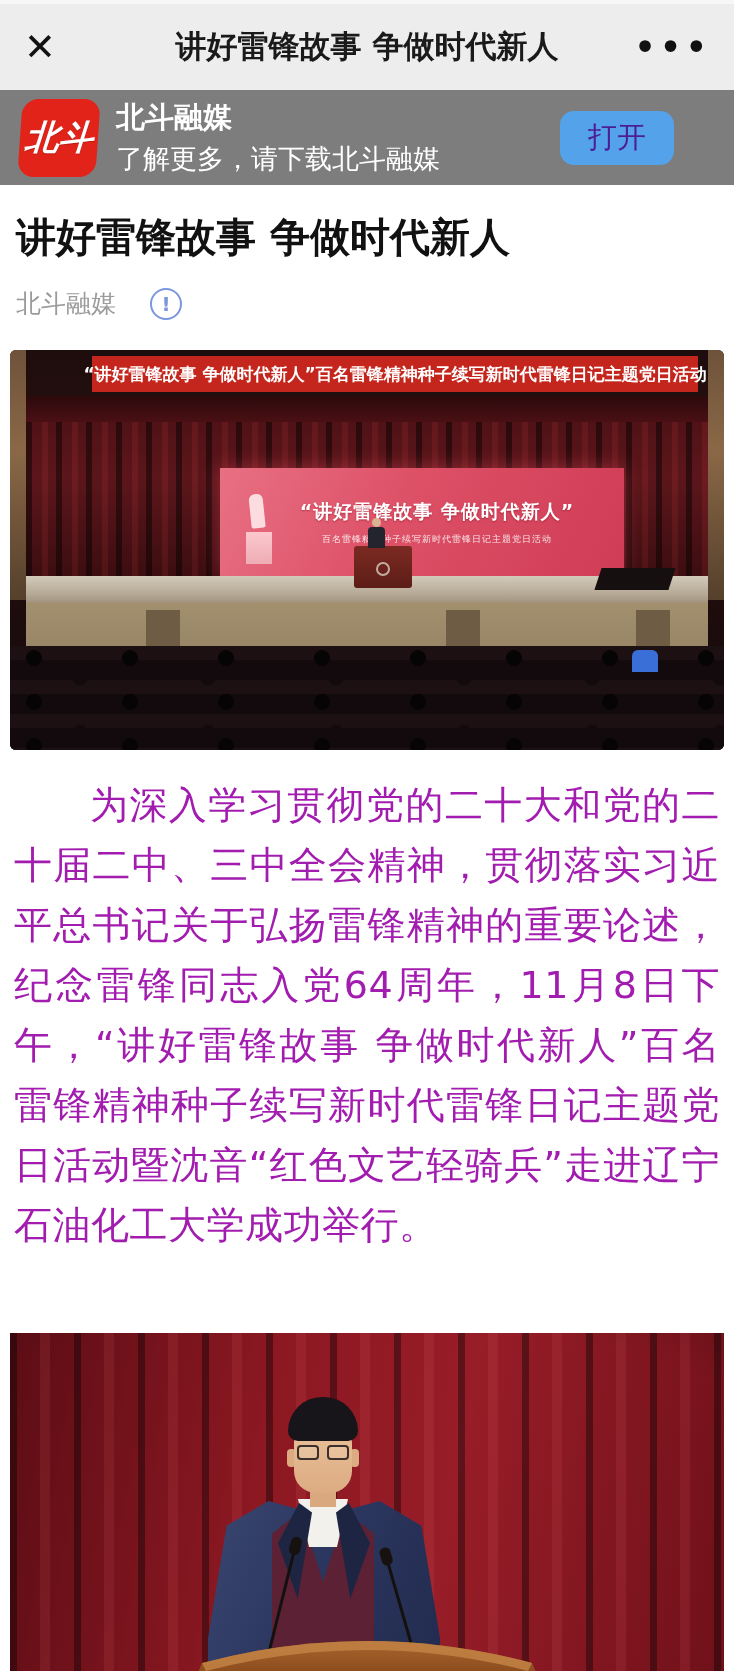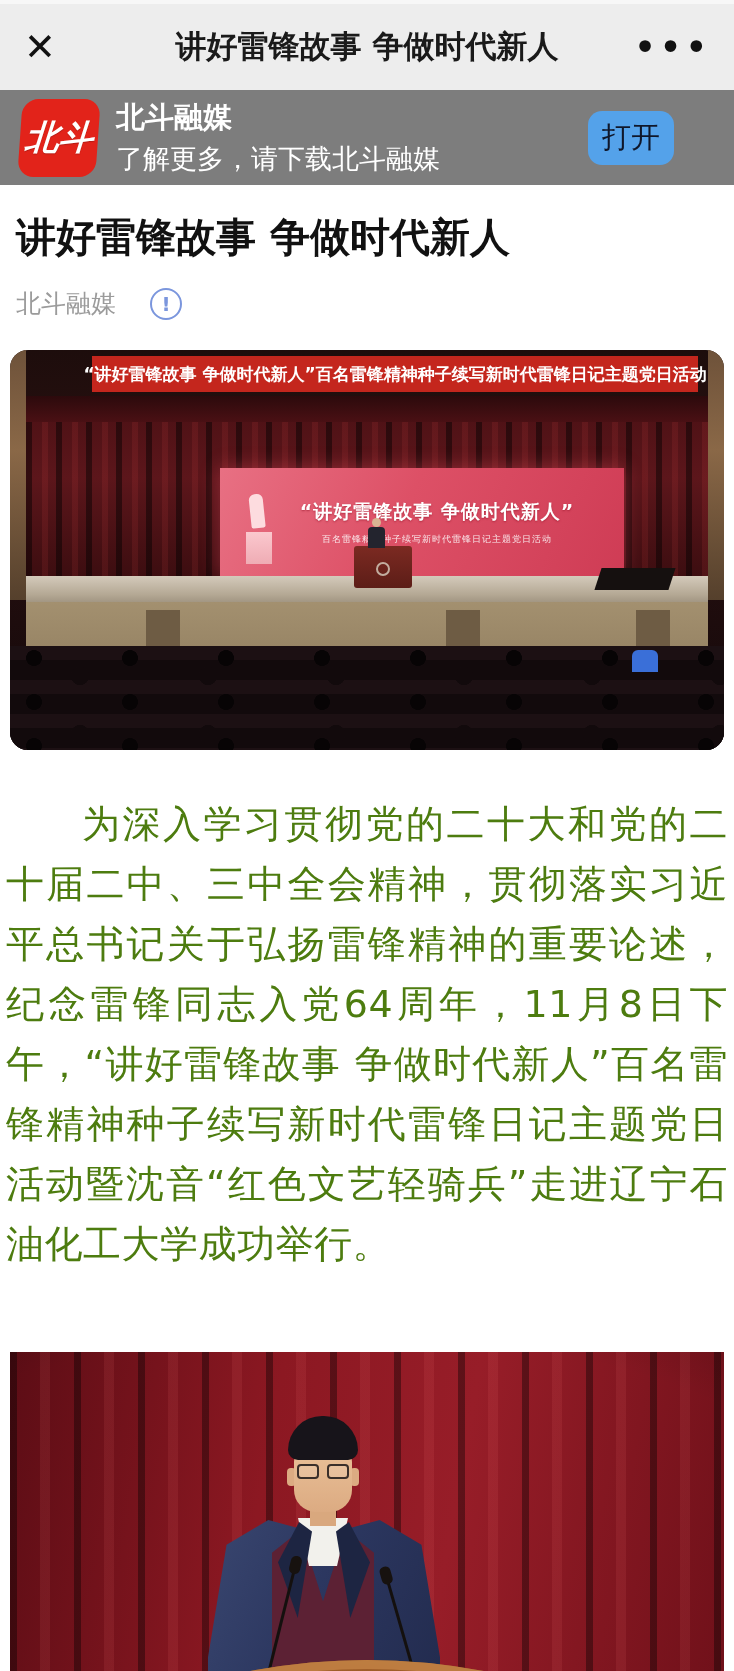--- a/index.html
+++ b/index.html
@@ -26,43 +26,43 @@
   .app-logo {
     width:78px; height:78px; background:#e2231a; border-radius:16px; flex:0 0 auto;
     display:flex; align-items:center; justify-content:center;
     color:#fff; font-size:34px; font-weight:700; font-style:italic;
     text-shadow:0 1px 1px rgba(0,0,0,.2); transform:skewX(-4deg);
   }
   .app-meta { margin-left:18px; color:#fff; line-height:1.3; }
   .app-name { font-size:29px; font-weight:700; }
   .app-sub  { font-size:27px; font-weight:500; margin-top:4px; }
   .open-btn {
-    margin-left:auto; margin-right:40px; width:86px; height:54px; background:#54a2ea;
-    border:none; border-radius:14px; color:#0f172a; font-size:29px; font-weight:500;
+    margin-left:auto; margin-right:40px; width:114px; height:54px; background:#54a2ea;
+    border:none; border-radius:14px; color:#4c1d95; font-size:29px; font-weight:500;
     display:flex; align-items:center; justify-content:center; cursor:pointer;
     font-family:inherit;
   }
   
   .article-title {
     font-size:40px; font-weight:700; color:#111; padding:26px 16px 0 16px; line-height:1.3;
   }
   .byline {
     display:flex; align-items:center; padding:24px 16px 0 16px;
     color:#9b9b9b; font-size:25px;
   }
   .byline .src { margin-right:12px; }
   .info-icon {
     margin-left:22px; width:32px; height:32px; border:2px solid #7b96dd; border-radius:50%;
     color:#7b96dd; font-size:20px; font-weight:700; display:flex; align-items:center;
     justify-content:center; cursor:pointer;
   }
   
   .media-wrap { padding:0 10px; }
   .video {
-    position:relative; margin-top:30px; height:400px; border-radius:18px; overflow:hidden;
+    position:relative; margin-top:30px; height:400px; border-radius:6px; overflow:hidden;
     background:linear-gradient(180deg,#1d0d0c 0%,#2a1010 30%,#200d0e 60%,#120809 100%);
     cursor:pointer;
   }
   .v-pillar { position:absolute; top:0; bottom:150px; width:16px;
     background:linear-gradient(180deg,#6e523a,#8a6847 40%,#55402c); }
   .v-pillar.left{ left:0; } .v-pillar.right{ right:0; }
   .v-banner {
     position:absolute; top:6px; left:82px; right:26px; height:36px; background:#c4261d;
     display:flex; align-items:center; justify-content:center;
     color:#fff; font-size:17px; font-weight:700; white-space:nowrap; letter-spacing:0;
@@ -132,21 +132,21 @@
   .time-cur { color:#fff; font-size:30px; margin-left:16px; text-shadow:0 1px 2px rgba(0,0,0,.6); }
   .seek { position:relative; flex:1; height:36px; margin:0 14px; cursor:pointer; }
   .seek .track { position:absolute; left:0; right:0; top:50%; height:4px; transform:translateY(-50%);
     background:rgba(255,255,255,.8); border-radius:2px; }
   .seek .thumb { position:absolute; left:0; top:50%; width:34px; height:34px; border-radius:50%;
     background:#fff; transform:translate(-4px,-50%); box-shadow:0 1px 3px rgba(0,0,0,.5); }
   .time-dur { color:#fff; font-size:30px; margin-right:16px; text-shadow:0 1px 2px rgba(0,0,0,.6); }
   .fs-icon { width:44px; height:44px; cursor:pointer; }
   
   .body-text {
-    padding:0 6px; margin-top:44px; font-size:38px; line-height:60px; color:#4d7c0f;
+    padding:0 14px; margin-top:25px; font-size:38px; line-height:60px; color:#a21caf;
     text-align:justify; text-indent:2em; letter-spacing:.5px;
   }
   
   .photo {
     position:relative; margin:78px 10px 0 10px; height:418px; overflow:hidden; cursor:pointer;
     background:
       repeating-linear-gradient(90deg, rgba(0,0,0,.38) 0 7px, rgba(0,0,0,0) 7px 30px, rgba(255,120,120,.10) 30px 40px, rgba(0,0,0,0) 40px 64px),
       linear-gradient(100deg,#5c0d15 0%, #8c1822 35%, #971d28 60%, #6e1019 100%);
   }
   .photo .vignette { position:absolute; inset:0;

